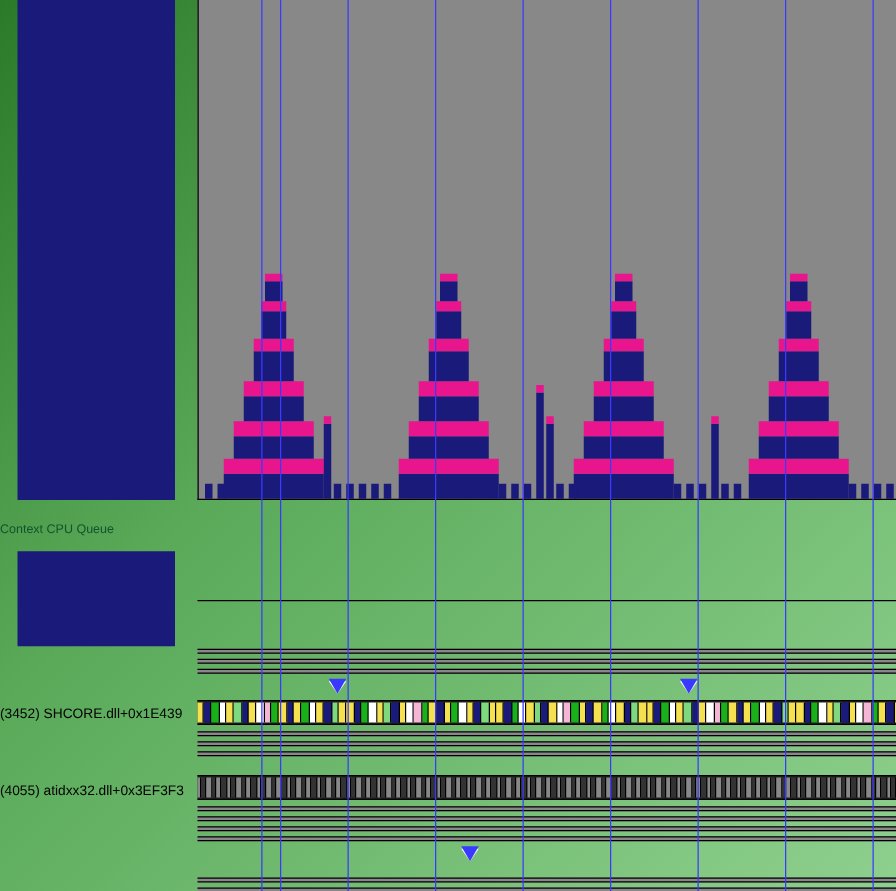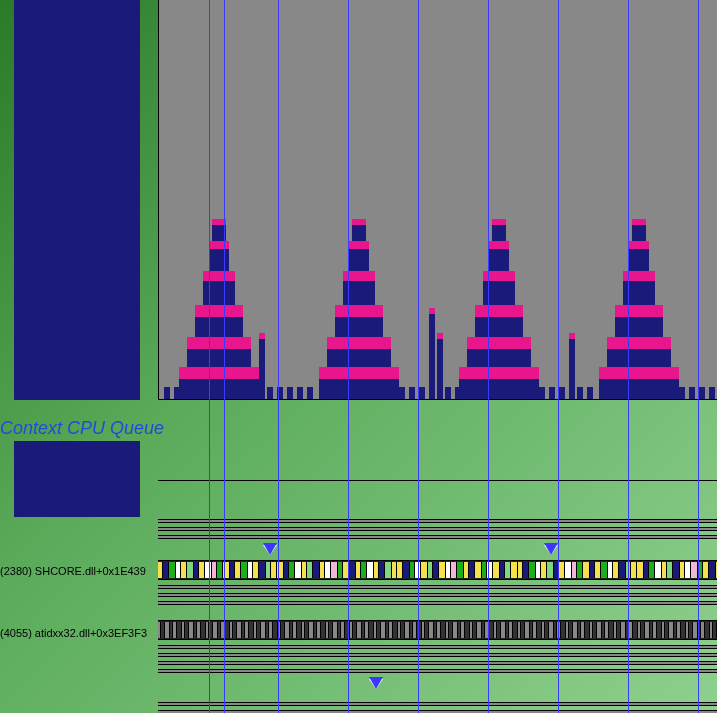--- a/index.html
+++ b/index.html
@@ -40,23 +40,22 @@
   pointer-events: none;
 }
 .bar {
   position: absolute;
   bottom: 0;
 }
 .bar-navy { background: #1a1a7a; }
 .bar-pink { background: #e8158c; }
 .section-label {
   position: absolute;
-  color: #1d4ed8;
-  font-size: 18px;
-  font-style: italic;
+  color: #14532d;
+  font-size: 10px;
 }
 .small-block {
   position: absolute;
   left: 14px;
   top: 441px;
   width: 126px;
   height: 76px;
   background: #1a1a7a;
 }
 .thread-label {
@@ -199,21 +198,21 @@
     <div class="bar bar-navy" style="left: 540px; width: 6px; height: 12px;"></div>
     <div class="bar bar-navy" style="left: 550px; width: 6px; height: 12px;"></div>
   </div>
 
 <div class="section-label" style="left:0; top:418px;">Context CPU Queue</div>
 
 <div class="small-block"></div>
 
 <div class="hline" id="hline" style="top: 480px;"></div>
 
-<div class="thread-label" style="left:0; top:565px;">(2380) SHCORE.dll+0x1E439</div>
+<div class="thread-label" style="left:0; top:565px;">(3452) SHCORE.dll+0x1E439</div>
 <div class="thread-label" style="left:0; top:627px;">(4055) atidxx32.dll+0x3EF3F3</div>
 
 <div id="tracks-container">
     <div class="thin-track" style="top: 519px;"></div>
     <div class="thin-track" style="top: 527px;"></div>
     <div class="thin-track" style="top: 535px;"></div>
     <div class="thin-track" style="top: 585px;"></div>
     <div class="thin-track" style="top: 593px;"></div>
     <div class="thin-track" style="top: 601px;"></div>
     <div class="thin-track" style="top: 645px;"></div>

